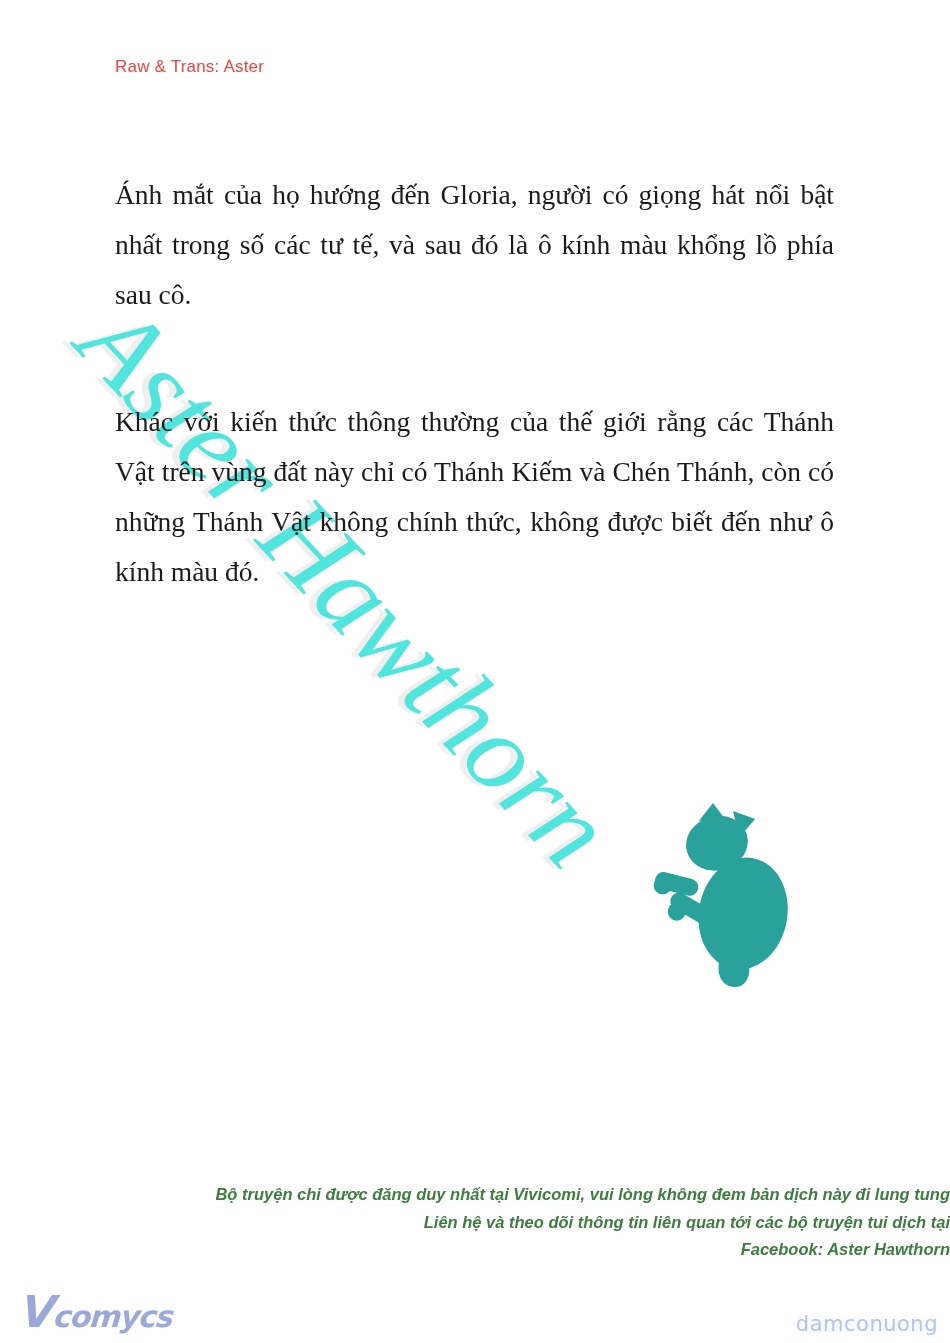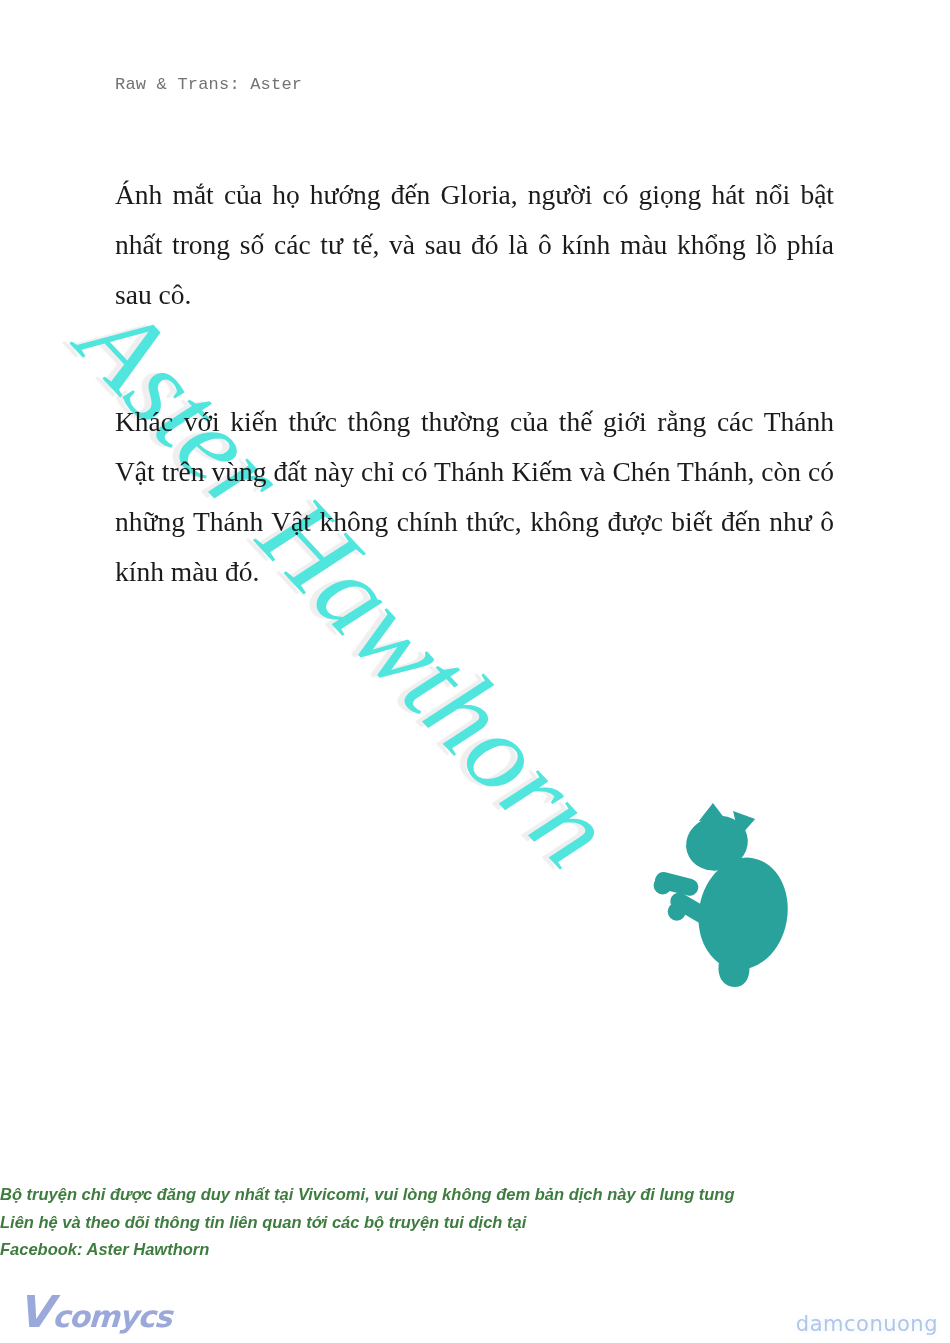--- a/index.html
+++ b/index.html
@@ -9,23 +9,23 @@
     position: relative;
     overflow: hidden;
     font-family: "Liberation Serif", "DejaVu Serif", serif;
   }
   .page {
     position: absolute; inset: 0;
     background: var(--background, #fff);
   }
   
   .header-credit {
-    position: absolute; left: 115px; top: 75px;
-    font-family: Liberation Mono, monospace;
-    font-size: 17px; color: #737373; letter-spacing: 0.2px;
+    position: absolute; left: 115px; top: 57px;
+    font-family: Liberation Sans, sans-serif;
+    font-size: 17px; color: #ef4444; letter-spacing: 0.2px;
     z-index: 3;
   }
   
   .watermark {
     position: absolute; left: 148px; top: 278px;
     font-size: 112px; font-style: italic;
     font-family: "Liberation Serif", "DejaVu Serif", serif;
     color: var(--watermark, #50e5dd);
     white-space: nowrap;
     transform: rotate(47deg);
@@ -50,21 +50,21 @@
   .content p {
     margin: 0 0 77px 0;
     font-size: 27.5px; line-height: 50px;
     color: var(--text, #1b1b1b);
     text-align: justify;
     text-justify: inter-word;
   }
   
   .footer-note {
     position: absolute; left: 0; right: 0; top: 1181px;
-    text-align: left; z-index: 2;
+    text-align: right; z-index: 2;
     font-family: "Liberation Sans", "DejaVu Sans", sans-serif;
     font-weight: bold; font-style: italic;
     font-size: 16.5px; line-height: 27.5px;
     color: var(--footer-green, #3e7c3f);
   }
   
   .vcomycs-logo {
     position: absolute; left: 22px; top: 1286px;
     font-family: "DejaVu Sans", "Liberation Sans", sans-serif;
     font-style: italic; font-weight: bold;

